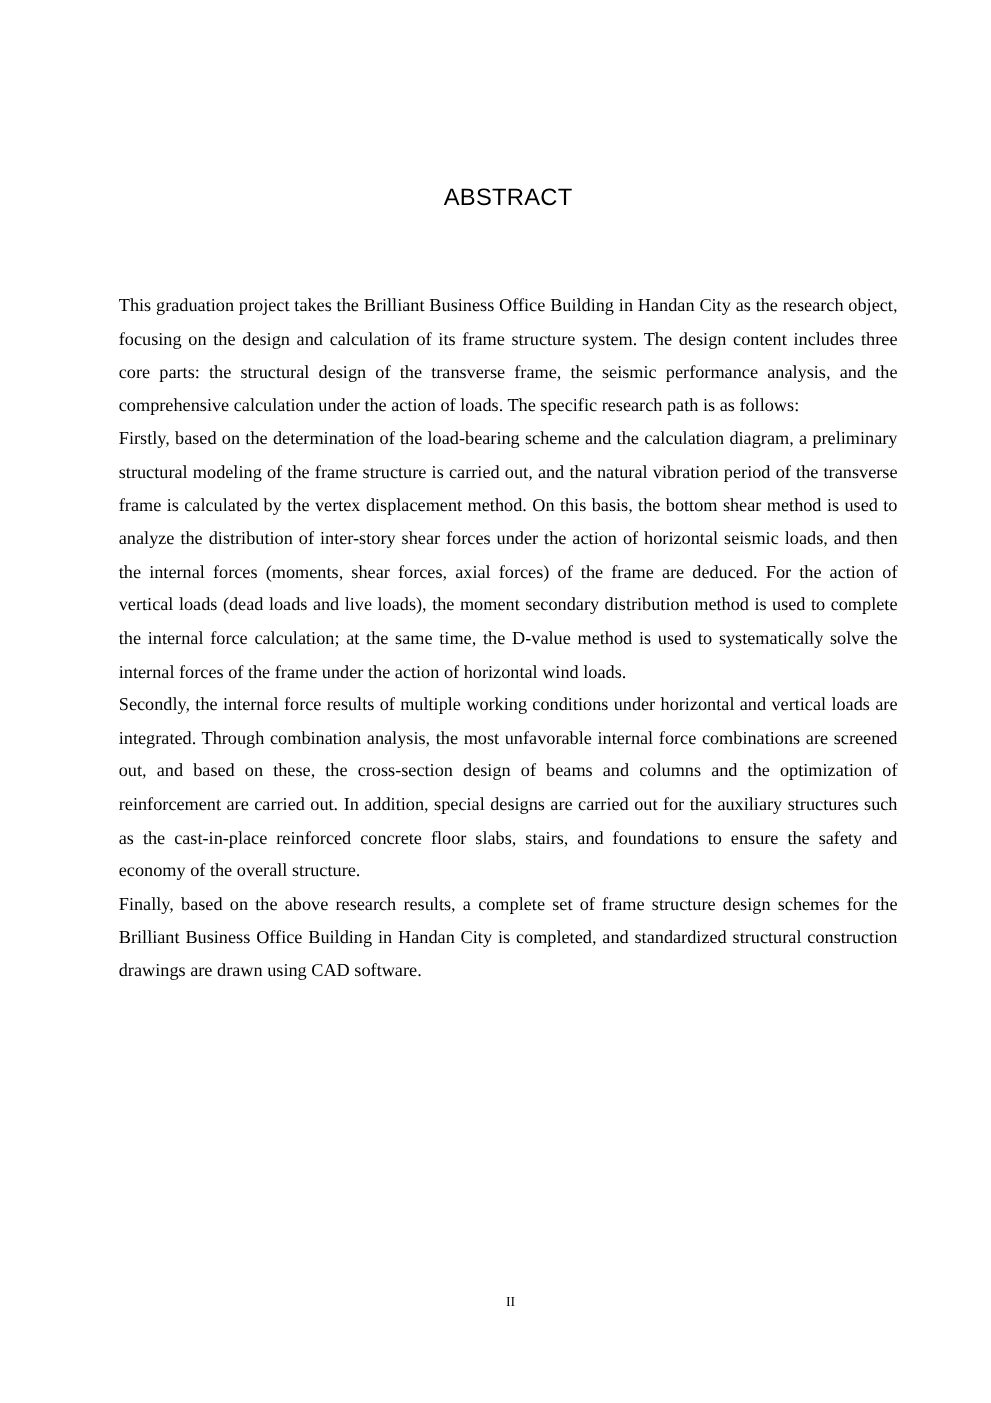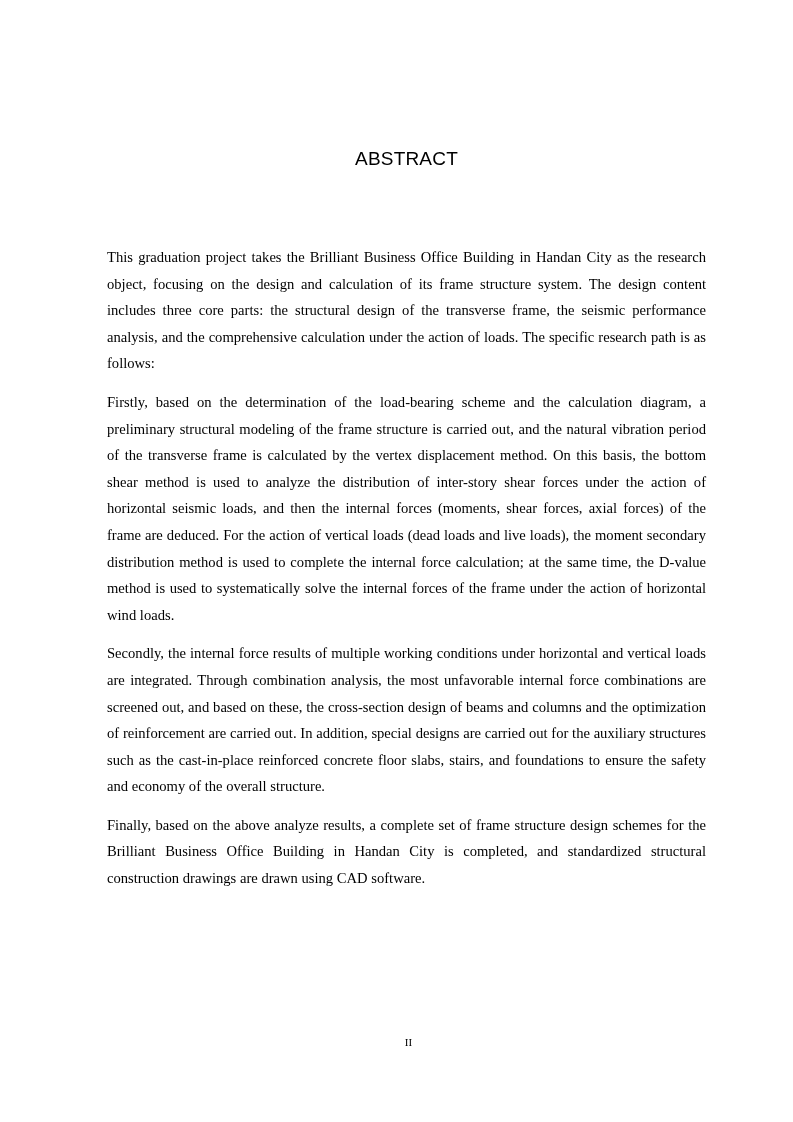--- a/index.html
+++ b/index.html
@@ -37,21 +37,21 @@
       position: absolute;
       top: 232px;
       left: 95px;
       width: 623px;
       font-family: "Liberation Serif", serif;
       font-size: 14.6px;
       line-height: 26.6px;
       text-align: justify;
     }
     .body-text p {
-      margin: 12px;
+      margin: 0;
       text-align: justify;
     }
     .keywords {
       position: absolute;
       top: 871px;
       left: 95px;
       width: 623px;
       font-family: "Liberation Serif", serif;
       font-size: 14.6px;
       line-height: 26px;
@@ -74,18 +74,18 @@
 </head>
 <body>
 
 <div class="page">
   <h1 class="title">ABSTRACT</h1>
 
   <div class="body-text">
     <p>This graduation project takes the Brilliant Business Office Building in Handan City as the research object, focusing on the design and calculation of its frame structure system. The design content includes three core parts: the structural design of the transverse frame, the seismic performance analysis, and the comprehensive calculation under the action of loads. The specific research path is as follows:</p>
     <p>Firstly, based on the determination of the load-bearing scheme and the calculation diagram, a preliminary structural modeling of the frame structure is carried out, and the natural vibration period of the transverse frame is calculated by the vertex displacement method. On this basis, the bottom shear method is used to analyze the distribution of inter-story shear forces under the action of horizontal seismic loads, and then the internal forces (moments, shear forces, axial forces) of the frame are deduced. For the action of vertical loads (dead loads and live loads), the moment secondary distribution method is used to complete the internal force calculation; at the same time, the D-value method is used to systematically solve the internal forces of the frame under the action of horizontal wind loads.</p>
     <p>Secondly, the internal force results of multiple working conditions under horizontal and vertical loads are integrated. Through combination analysis, the most unfavorable internal force combinations are screened out, and based on these, the cross-section design of beams and columns and the optimization of reinforcement are carried out. In addition, special designs are carried out for the auxiliary structures such as the cast-in-place reinforced concrete floor slabs, stairs, and foundations to ensure the safety and economy of the overall structure.</p>
-    <p>Finally, based on the above analyze results, a complete set of frame structure design schemes for the Brilliant Business Office Building in Handan City is completed, and standardized structural construction drawings are drawn using CAD software.</p>
+    <p>Finally, based on the above research results, a complete set of frame structure design schemes for the Brilliant Business Office Building in Handan City is completed, and standardized structural construction drawings are drawn using CAD software.</p>
   </div>
 
 
   <div class="page-number">II</div>
 </div>
 
 </body></html>

